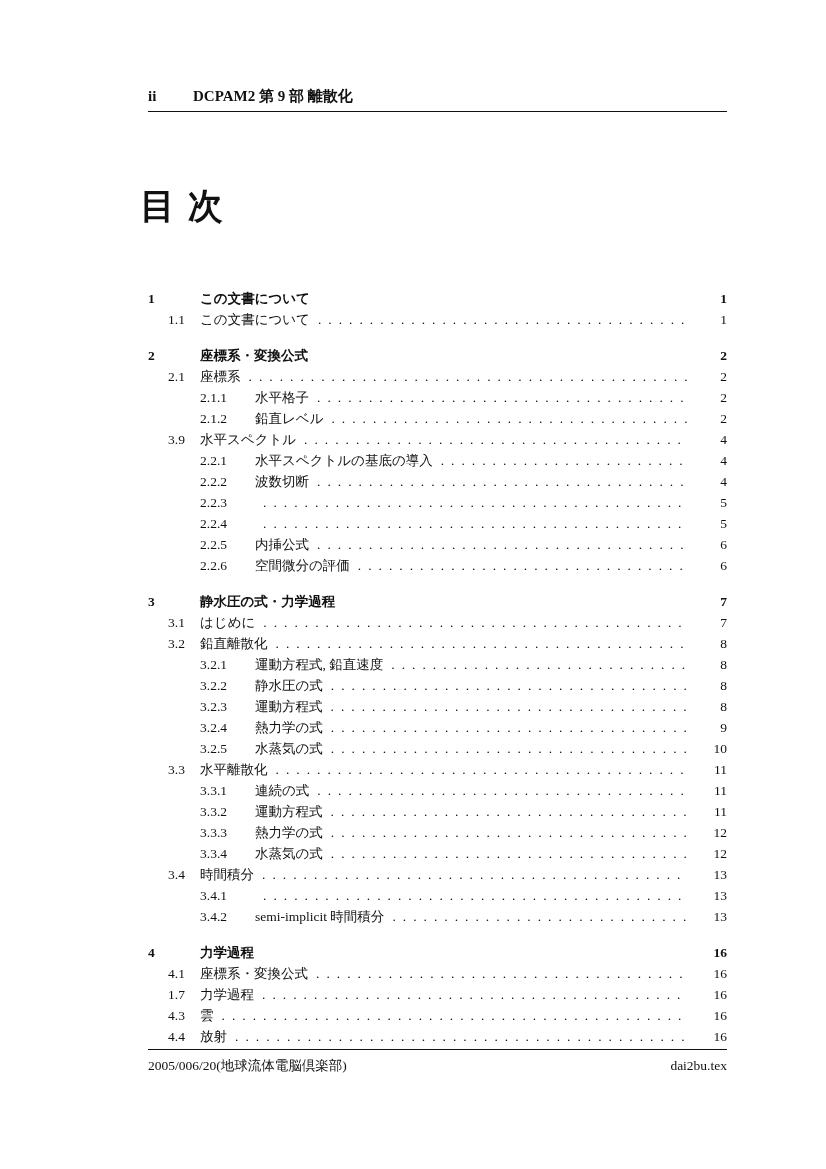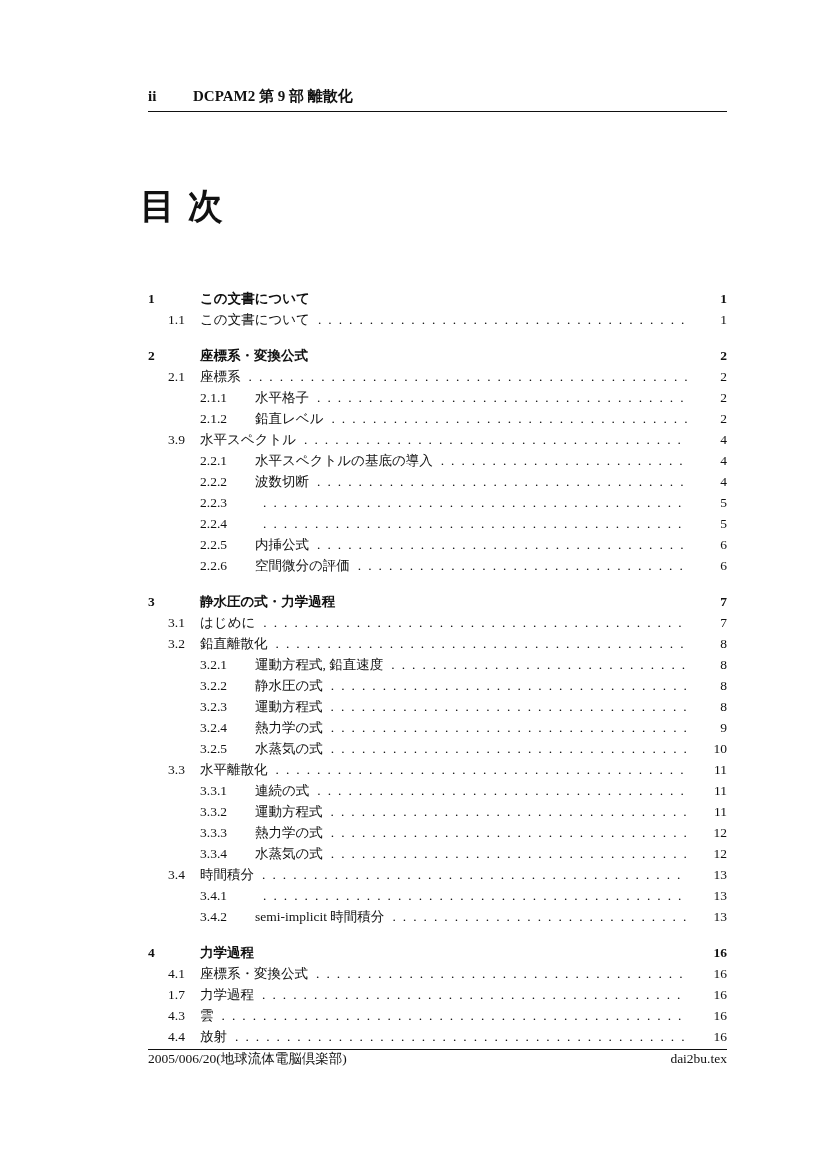--- a/index.html
+++ b/index.html
@@ -49,20 +49,21 @@
   .l1 .toc-number { width:52px; font-weight:bold; }
   .l1 .toc-label, .l1 .toc-page-number { font-weight:bold; }
   .l2 { padding-left:20px; }
   .l2 .toc-number { width:32px; }
   .l3 { padding-left:52px; }
   .l3 .toc-number { width:55px; }
   
   .footer {
     position:absolute; left:148px; width:579px; top:1049px;
     border-top:1.2px solid #111;
+    padding-top:7px;
     display:flex; justify-content:space-between; align-items:baseline;
     font-size:13.5px;
   }
 </style>
 </head>
 <body>
 
 <div class="page">
 
   <div class="running-header">

